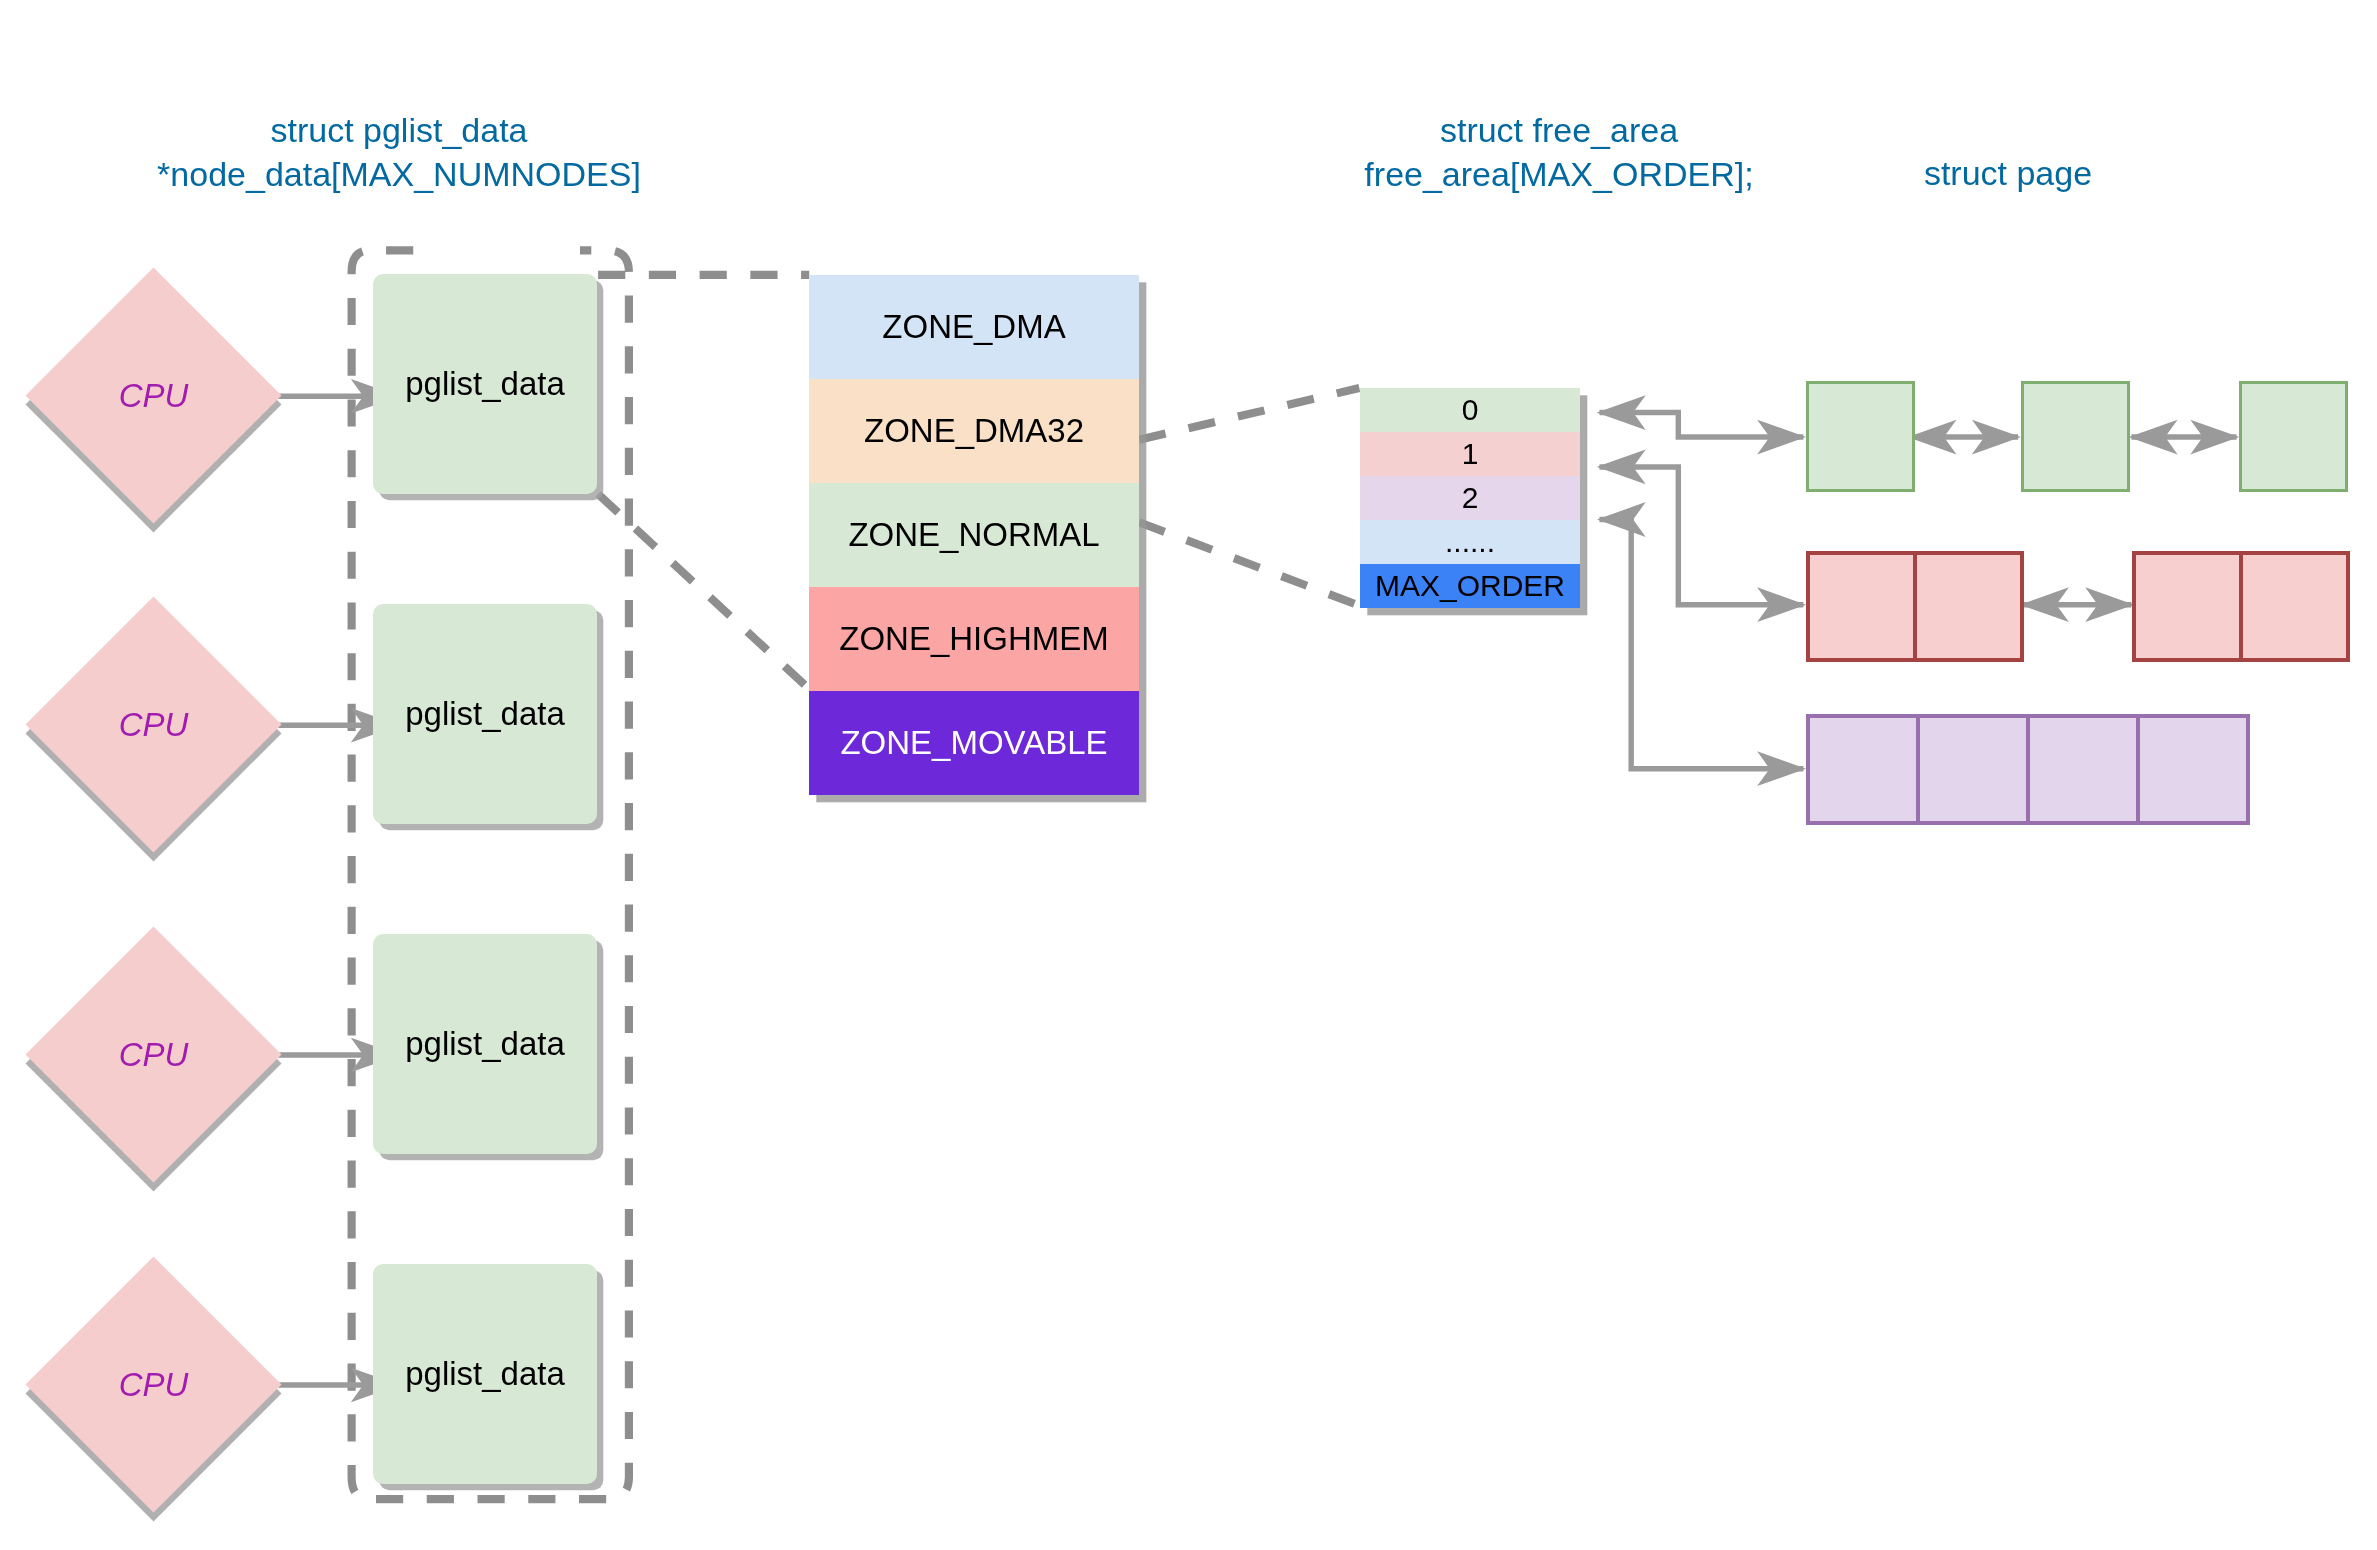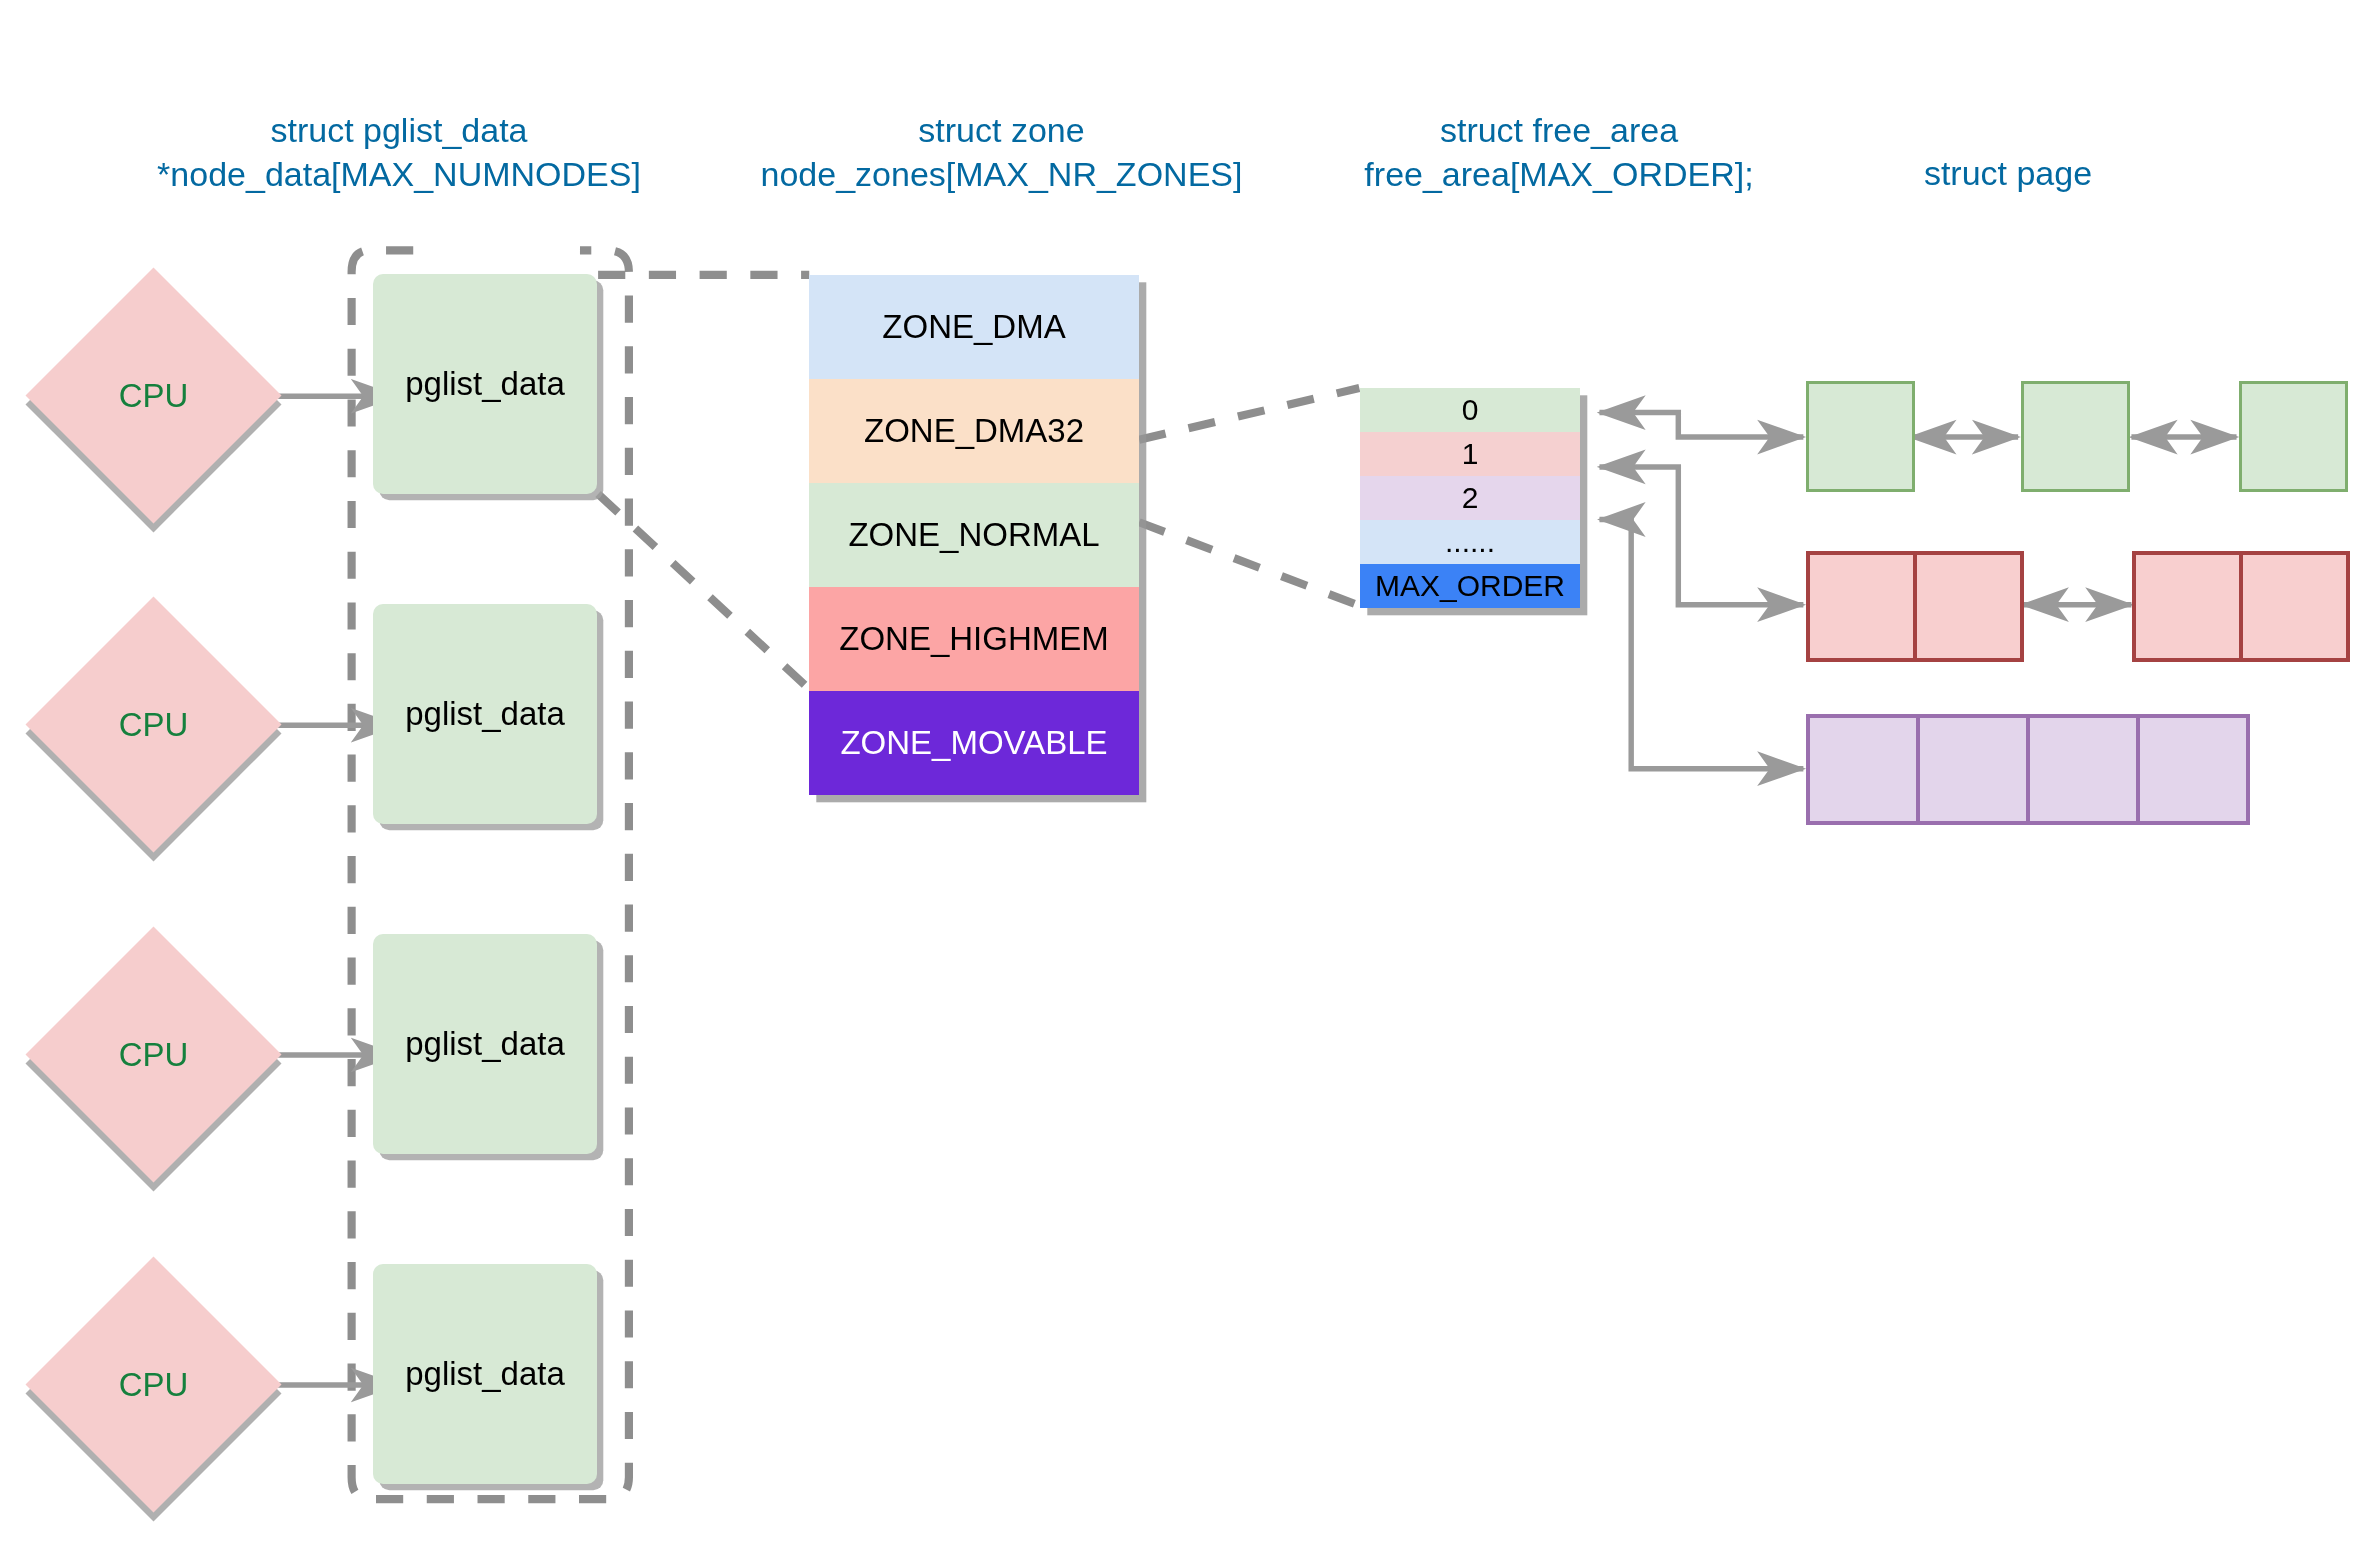--- a/index.html
+++ b/index.html
@@ -42,21 +42,22 @@
     box-shadow: 6.3px 6.3px 0 0 rgba(150,150,150,0.75);
   }
   .cpu-label {
     position: absolute;
     width: 181px;
     height: 181px;
     display: flex;
     align-items: center;
     justify-content: center;
     font-size: 33px;
-    color: #15803d;
+    color: #a21caf;
+    font-style: italic;
   }
   .pgbox {
     position: absolute;
     width: 224px;
     height: 220px;
     background: #d7e9d5;
     box-shadow: 6.3px 6.3px 0 0 rgba(160,160,160,0.8);
     display: flex;
     align-items: center;
     justify-content: center;
@@ -168,22 +169,20 @@
       <line x1="2352" y1="482" x2="2468" y2="482" stroke="#9a9a9a" stroke-width="6" marker-start="url(#ah-start)" marker-end="url(#ah)"></line>
     </g>
 
     <g>
       <line x1="2232" y1="667" x2="2352" y2="667" stroke="#9a9a9a" stroke-width="6" marker-start="url(#ah-start)" marker-end="url(#ah)"></line>
     </g>
   </svg>
 
   <div class="hdr" style="left:100px; top:109px; width:598px;">struct pglist_data
 *node_data[MAX_NUMNODES]</div>
-  <div class="hdr" style="left:716px; top:109px; width:571px;">struct zone
-node_zones[MAX_NR_ZONES]</div>
   <div class="hdr" style="left:1305px; top:109px; width:508px;text-align:center;">struct free_area
 free_area[MAX_ORDER];</div>
   <div class="hdr" style="left:1804px; top:152px; width:408px;">struct page</div>
 
   <div style="position:absolute; left:63px; top:305px; width:181px; height:181px;">
     <div class="cpu"></div>
     <div class="cpu-label">CPU</div>
   </div>
   <div style="position:absolute; left:63px; top:634px; width:181px; height:181px;">
     <div class="cpu"></div>

